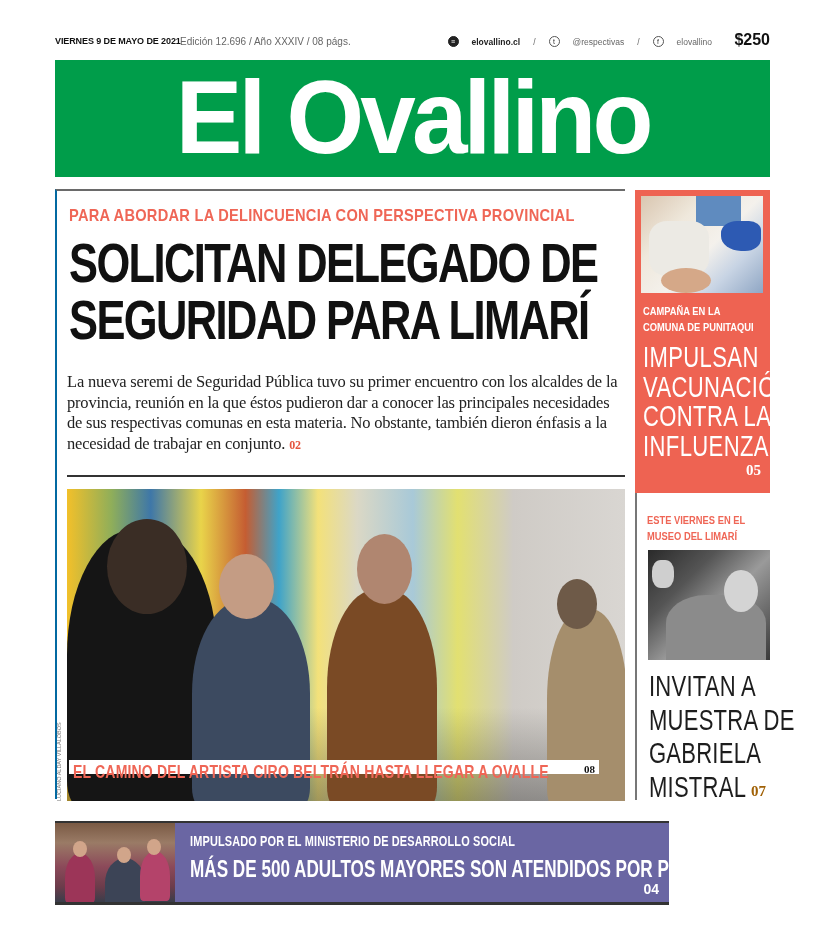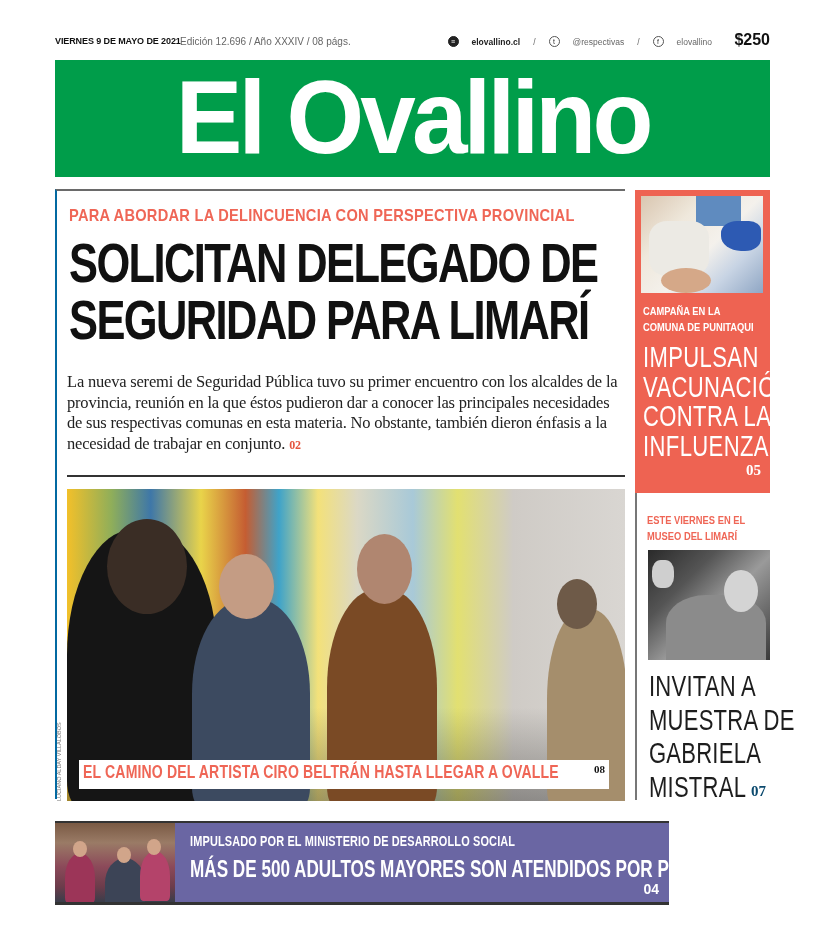--- a/index.html
+++ b/index.html
@@ -35,21 +35,21 @@
   .photo .fig { position: absolute; border-radius: 45% 45% 10% 10%; }
   .photo .f1 { left: 0; top: 40px; width: 150px; height: 280px; background: #151515; }
   .photo .f1h { left: 40px; top: 30px; width: 80px; height: 95px; background: #3a2d25; border-radius: 50%; }
   .photo .f2 { left: 125px; top: 110px; width: 118px; height: 210px; background: #3c4a60; }
   .photo .f2h { left: 152px; top: 65px; width: 55px; height: 65px; background: #c49c84; border-radius: 50%; }
   .photo .f3 { left: 260px; top: 100px; width: 110px; height: 220px; background: #7a4a25; }
   .photo .f3h { left: 290px; top: 45px; width: 55px; height: 70px; background: #b08670; border-radius: 50%; }
   .photo .f4 { left: 480px; top: 120px; width: 80px; height: 200px; background: #a58e6c; }
   .photo .f4h { left: 490px; top: 90px; width: 40px; height: 50px; background: #6e5a48; border-radius: 50%; }
 
-  .main .caption { position: absolute; left: 22px; top: 569px; width: 530px; height: 29px; background: #fff; white-space: nowrap; }
+  .main .caption { position: absolute; left: 12px; top: 569px; width: 530px; height: 14px; background: #fff; white-space: nowrap; }
   .main .caption .txt { position: absolute; left: 4px; top: 2px; font-size: 18px; font-weight: bold; color: #ef6656; transform: scaleX(0.78); transform-origin: left; letter-spacing: 0.2px; }
   .main .caption .pg { position: absolute; right: 4px; top: 3px; font-family: "Liberation Serif", serif; font-size: 11px; font-weight: bold; color: #111; }
   .main .credit { position: absolute; left: -1px; top: 530px; width: 10px; height: 80px; }
   .main .credit span { position: absolute; left: 0; top: 80px; font-size: 5.5px; color: #777; transform: rotate(-90deg); transform-origin: 0 0; white-space: nowrap; }
 
   
   .side1 { position: absolute; left: 635px; top: 190px; width: 135px; height: 303px; background: #ee6352; }
   .side1 .img { position: absolute; left: 6px; top: 6px; width: 122px; height: 97px; overflow: hidden;
     background: linear-gradient(135deg, #d9c6b0 0%, #efe8dc 30%, #f4f1ec 55%, #c8d4e4 75%, #8fa6c4 100%); }
   .side1 .img .arm { position: absolute; left: 80px; top: 25px; width: 40px; height: 30px; background: #2d5ab3; border-radius: 40% 30% 40% 50%; }
@@ -62,21 +62,21 @@
 
   
   .side2 { position: absolute; left: 635px; top: 493px; width: 135px; height: 307px; border-left: 2px solid #777; padding-left: 8px; }
   .side2 .kicker { position: absolute; left: 10px; top: 19px; font-size: 11px; font-weight: bold; color: #ef6656; line-height: 16px; transform: scaleX(0.85); transform-origin: left; white-space: nowrap; }
   .side2 .img { position: absolute; left: 11px; top: 57px; width: 122px; height: 110px; overflow: hidden;
     background: linear-gradient(135deg, #2a2a2a 0%, #555 30%, #9a9a9a 55%, #6f6f6f 75%, #3a3a3a 100%); }
   .side2 .img .body { position: absolute; left: 18px; top: 45px; width: 100px; height: 70px; background: #8b8b8b; border-radius: 40% 40% 0 0; }
   .side2 .img .face { position: absolute; left: 76px; top: 20px; width: 34px; height: 42px; background: #d4d4d4; border-radius: 50%; }
   .side2 .img .hand { position: absolute; left: 4px; top: 10px; width: 22px; height: 28px; background: #cfcfcf; border-radius: 40%; }
   .side2 .headline { position: absolute; left: 12px; top: 177px; font-size: 29px; color: #1d1d1d; line-height: 33.5px; transform: scaleX(0.76); transform-origin: left; white-space: nowrap; letter-spacing: 0.3px; }
-  .side2 .pg { position: absolute; right: 4px; top: 290px; font-family: "Liberation Serif", serif; font-size: 15px; font-weight: bold; color: #0c4a6e; }
+  .side2 .pg { position: absolute; right: 4px; top: 290px; font-family: "Liberation Serif", serif; font-size: 15px; font-weight: bold; color: #a16207; }
 
   
   .banner { position: absolute; left: 55px; top: 821px; width: 614px; height: 84px; background: #6a66a3; border-top: 2px solid #333; border-bottom: 3px solid #333; }
   .banner .img { position: absolute; left: 0; top: 0; width: 120px; height: 79px; overflow: hidden;
     background: linear-gradient(180deg, #7a5a44 0%, #9a7b66 25%, #8c4a5a 55%, #6d3c4b 80%, #3a3d4a 100%); }
   .banner .img .p { position: absolute; border-radius: 50% 50% 10% 10%; }
   .banner .img .p1 { left: 50px; top: 35px; width: 40px; height: 50px; background: #3c4456; }
   .banner .img .p2 { left: 10px; top: 30px; width: 30px; height: 50px; background: #9c3558; }
   .banner .img .p3 { left: 85px; top: 28px; width: 30px; height: 50px; background: #b4436a; }
   .banner .img .h { position: absolute; width: 14px; height: 16px; background: #d1a58a; border-radius: 50%; }

